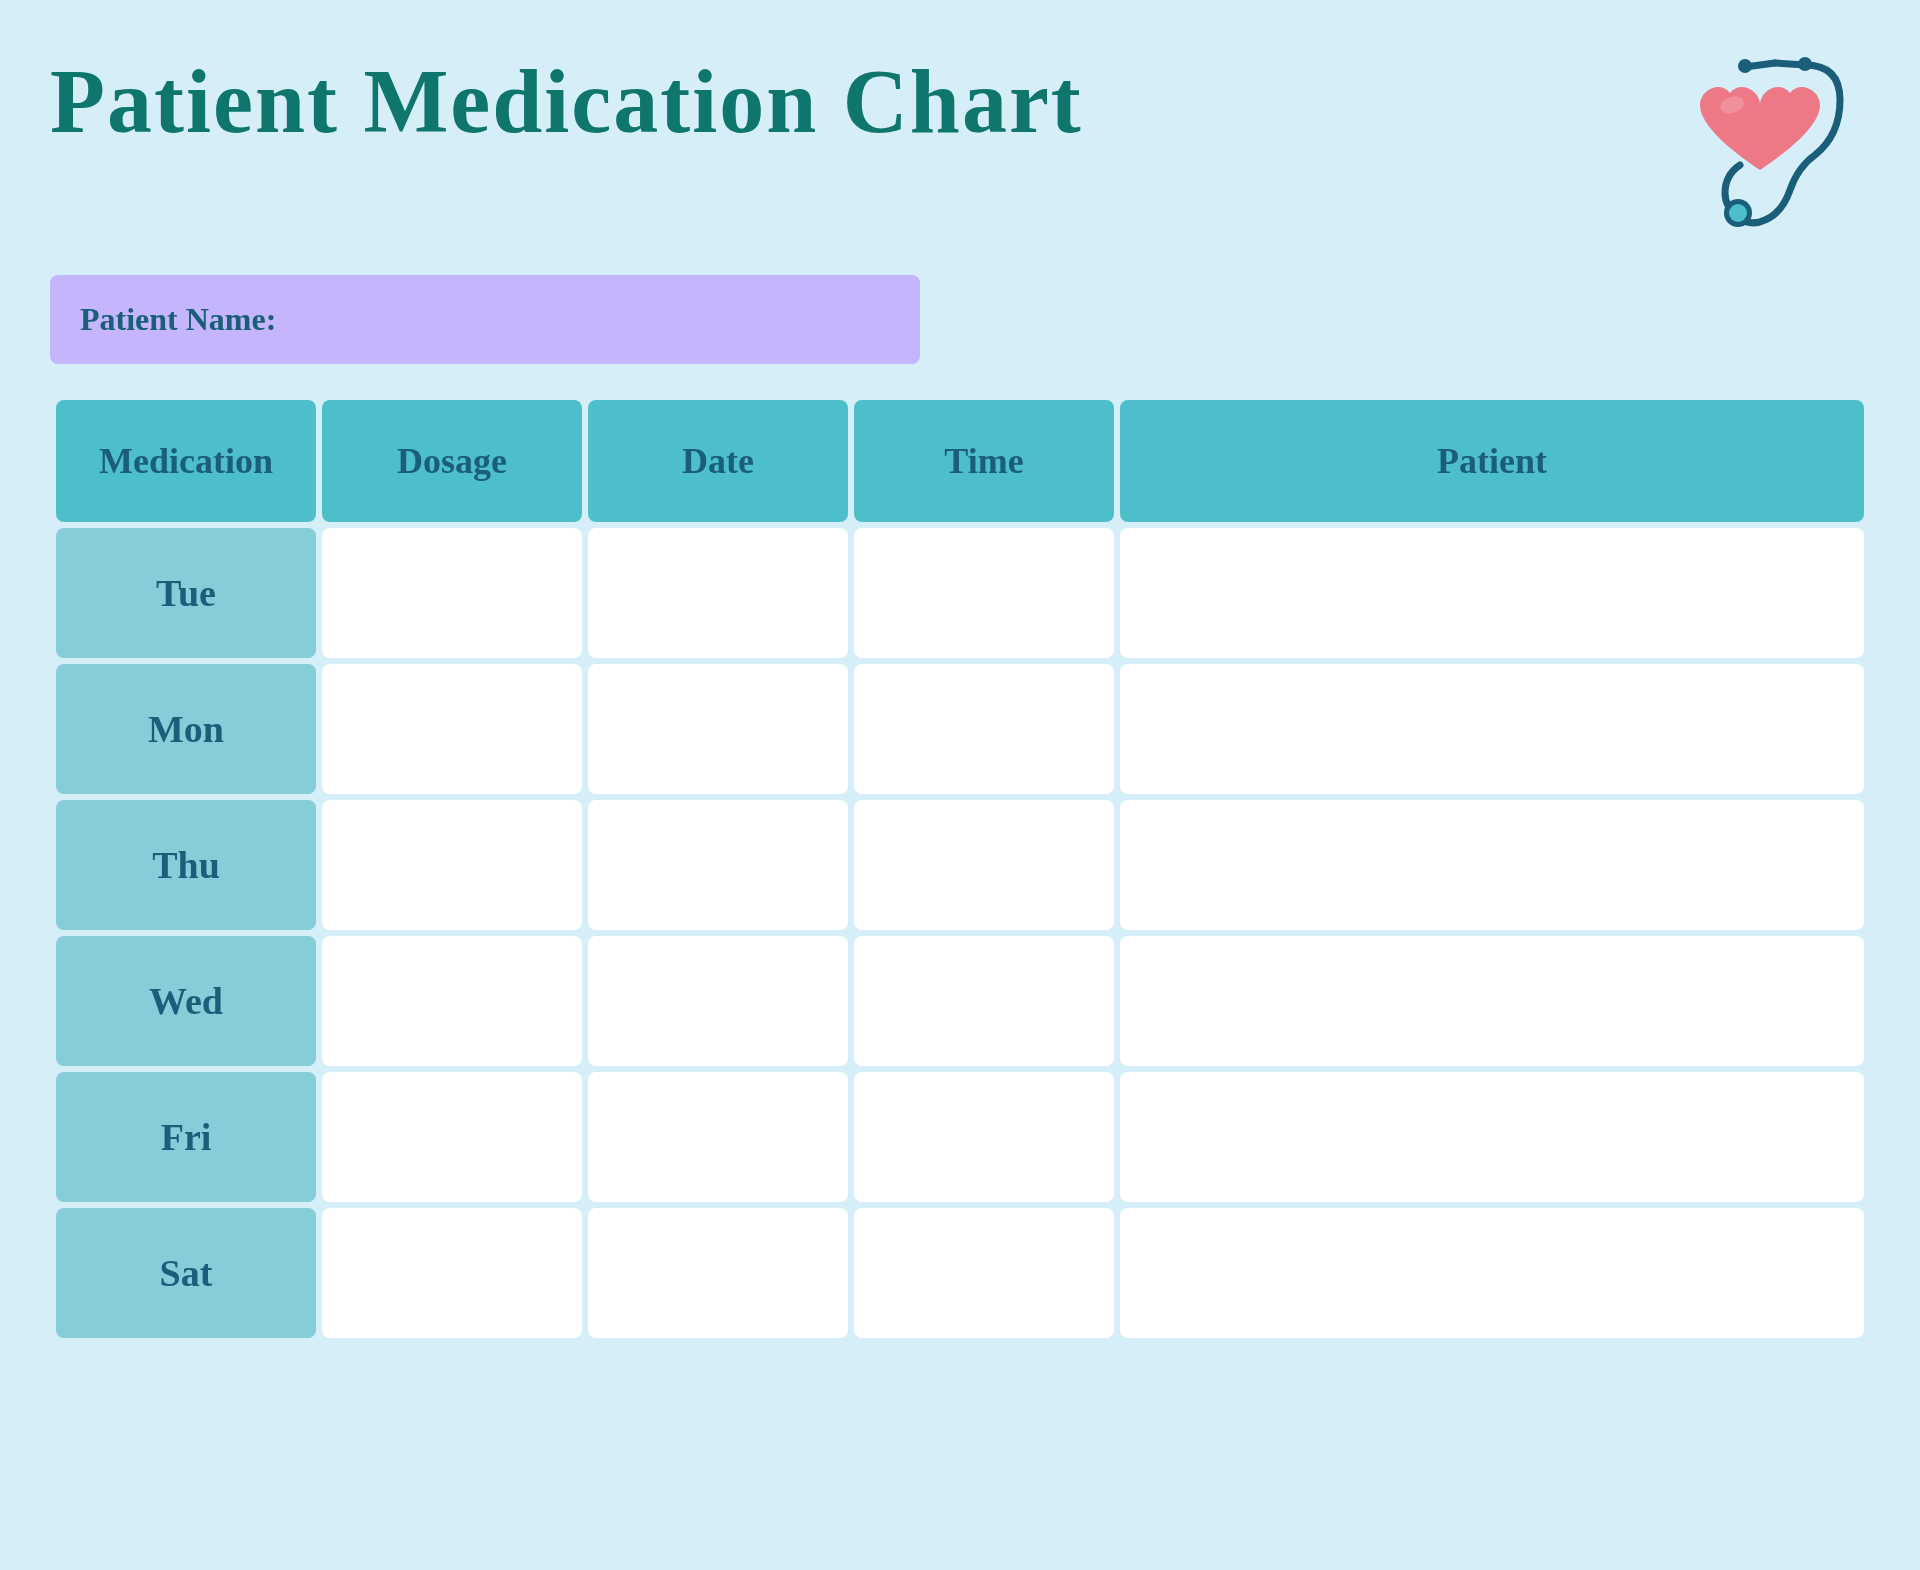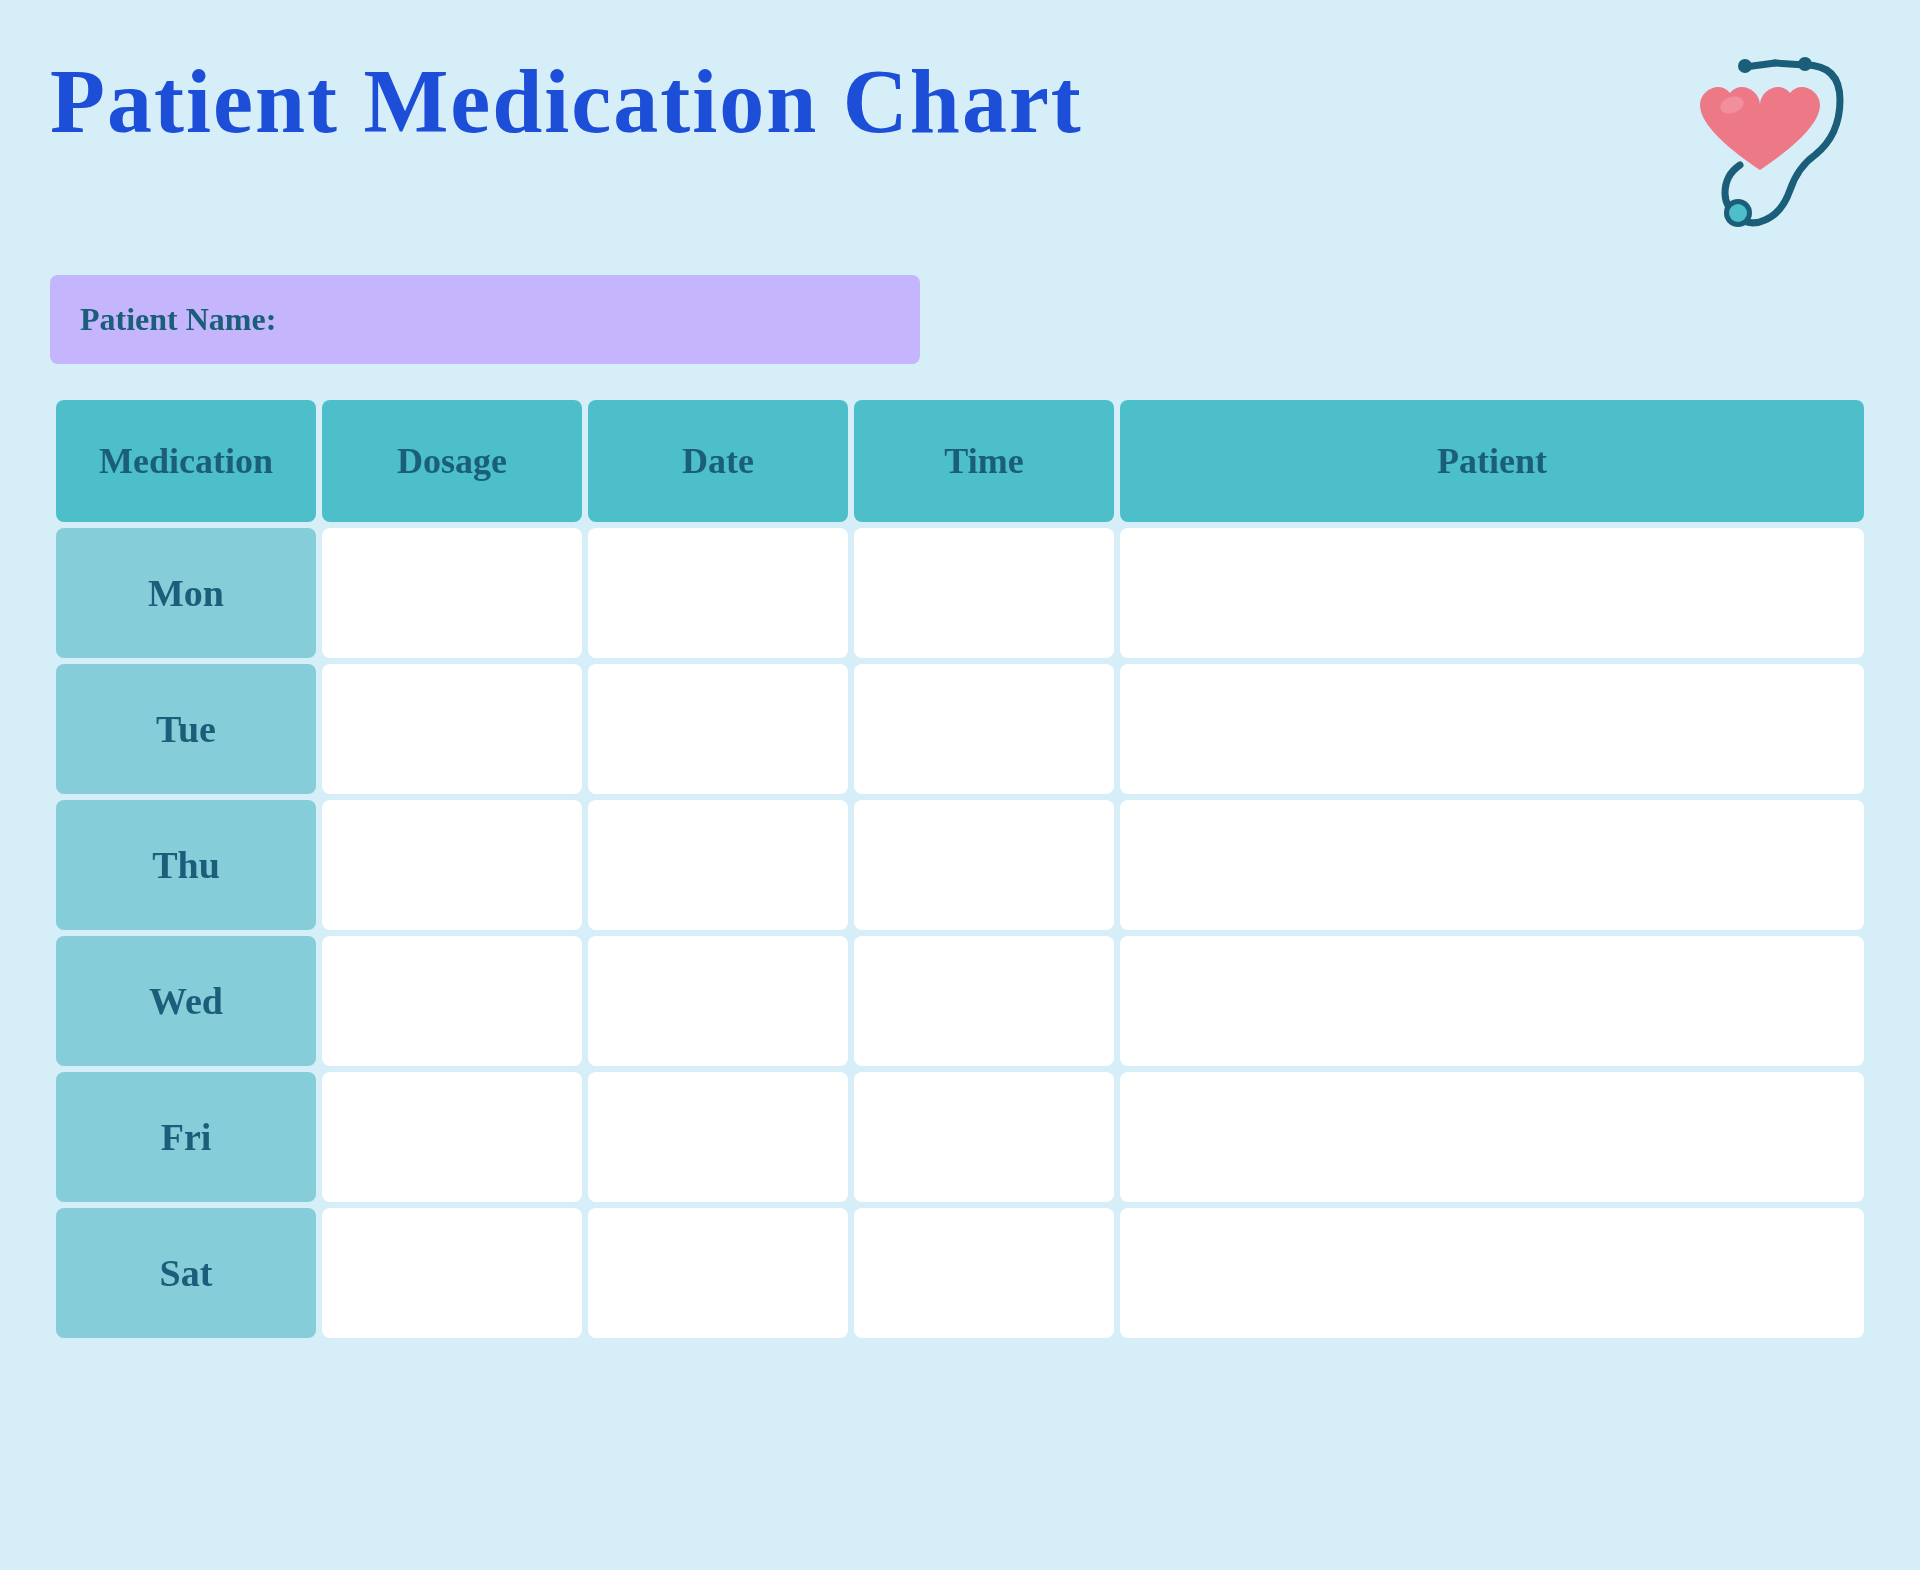--- a/index.html
+++ b/index.html
@@ -27,21 +27,21 @@
     .header {
       display: flex;
       align-items: flex-start;
       justify-content: space-between;
       margin-bottom: 30px;
     }
 
     .title {
       font-size: 90px;
       font-weight: bold;
-      color: #1d4ed8;
+      color: #0f766e;
       font-family: Georgia, serif;
       letter-spacing: 2px;
       padding-top: 10px;
     }
 
     
     .heart-illustration {
       width: 220px;
       height: 200px;
       flex-shrink: 0;
@@ -159,28 +159,28 @@
       <tr>
         <th class="col-medication">Medication</th>
         <th class="col-dosage">Dosage</th>
         <th class="col-date">Date</th>
         <th class="col-time">Time</th>
         <th class="col-remark">Patient</th>
       </tr>
     </thead>
     <tbody id="table-body">
     <tr>
+          <td class="day-cell">Tue</td>
+          <td class="data-cell"></td>
+          <td class="data-cell"></td>
+          <td class="data-cell"></td>
+          <td class="data-cell"></td>
+        </tr>
+        <tr>
           <td class="day-cell">Mon</td>
-          <td class="data-cell"></td>
-          <td class="data-cell"></td>
-          <td class="data-cell"></td>
-          <td class="data-cell"></td>
-        </tr>
-        <tr>
-          <td class="day-cell">Tue</td>
           <td class="data-cell"></td>
           <td class="data-cell"></td>
           <td class="data-cell"></td>
           <td class="data-cell"></td>
         </tr>
         <tr>
           <td class="day-cell">Thu</td>
           <td class="data-cell"></td>
           <td class="data-cell"></td>
           <td class="data-cell"></td>

